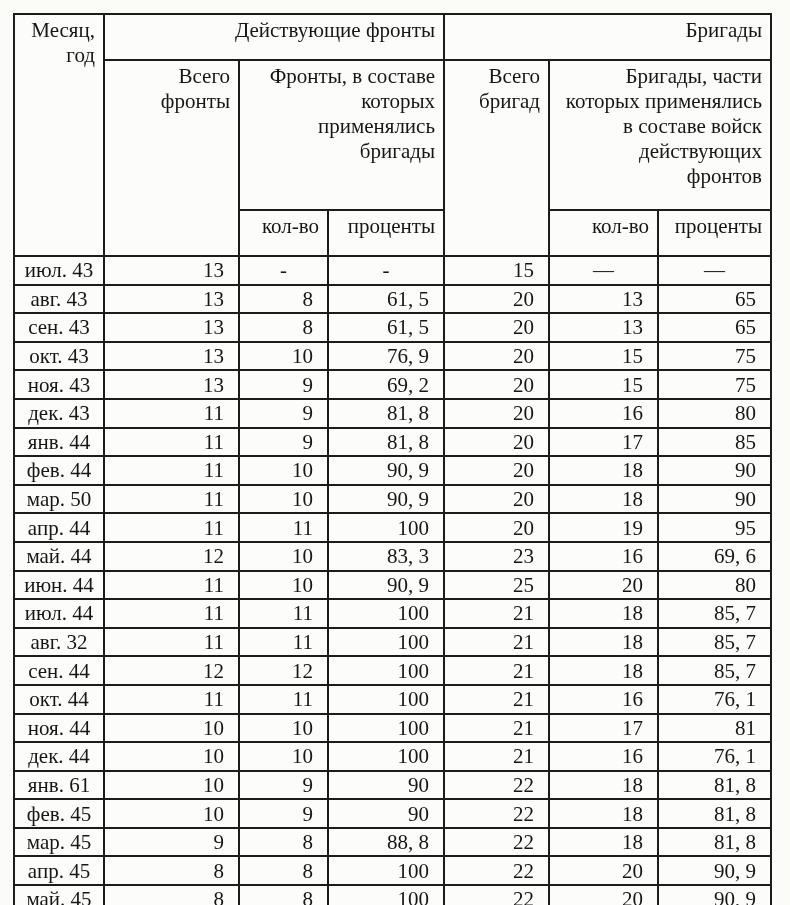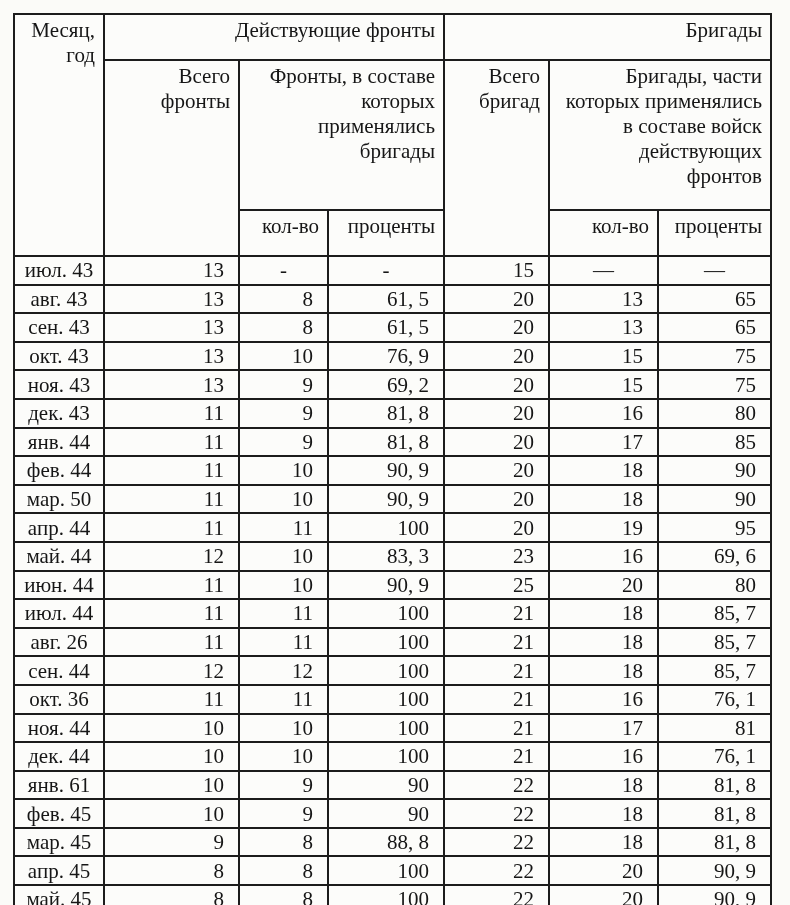--- a/index.html
+++ b/index.html
@@ -196,39 +196,39 @@
       <tr>
         <td class="c-month">июл. 44</td>
         <td class="c-num">11</td>
         <td class="c-num">11</td>
         <td class="c-num">100</td>
         <td class="c-num">21</td>
         <td class="c-num">18</td>
         <td class="c-num">85, 7</td>
       </tr>
       <tr>
-        <td class="c-month">авг. 26</td>
+        <td class="c-month">авг. 32</td>
         <td class="c-num">11</td>
         <td class="c-num">11</td>
         <td class="c-num">100</td>
         <td class="c-num">21</td>
         <td class="c-num">18</td>
         <td class="c-num">85, 7</td>
       </tr>
       <tr>
         <td class="c-month">сен. 44</td>
         <td class="c-num">12</td>
         <td class="c-num">12</td>
         <td class="c-num">100</td>
         <td class="c-num">21</td>
         <td class="c-num">18</td>
         <td class="c-num">85, 7</td>
       </tr>
       <tr>
-        <td class="c-month">окт. 36</td>
+        <td class="c-month">окт. 44</td>
         <td class="c-num">11</td>
         <td class="c-num">11</td>
         <td class="c-num">100</td>
         <td class="c-num">21</td>
         <td class="c-num">16</td>
         <td class="c-num">76, 1</td>
       </tr>
       <tr>
         <td class="c-month">ноя. 44</td>
         <td class="c-num">10</td>

